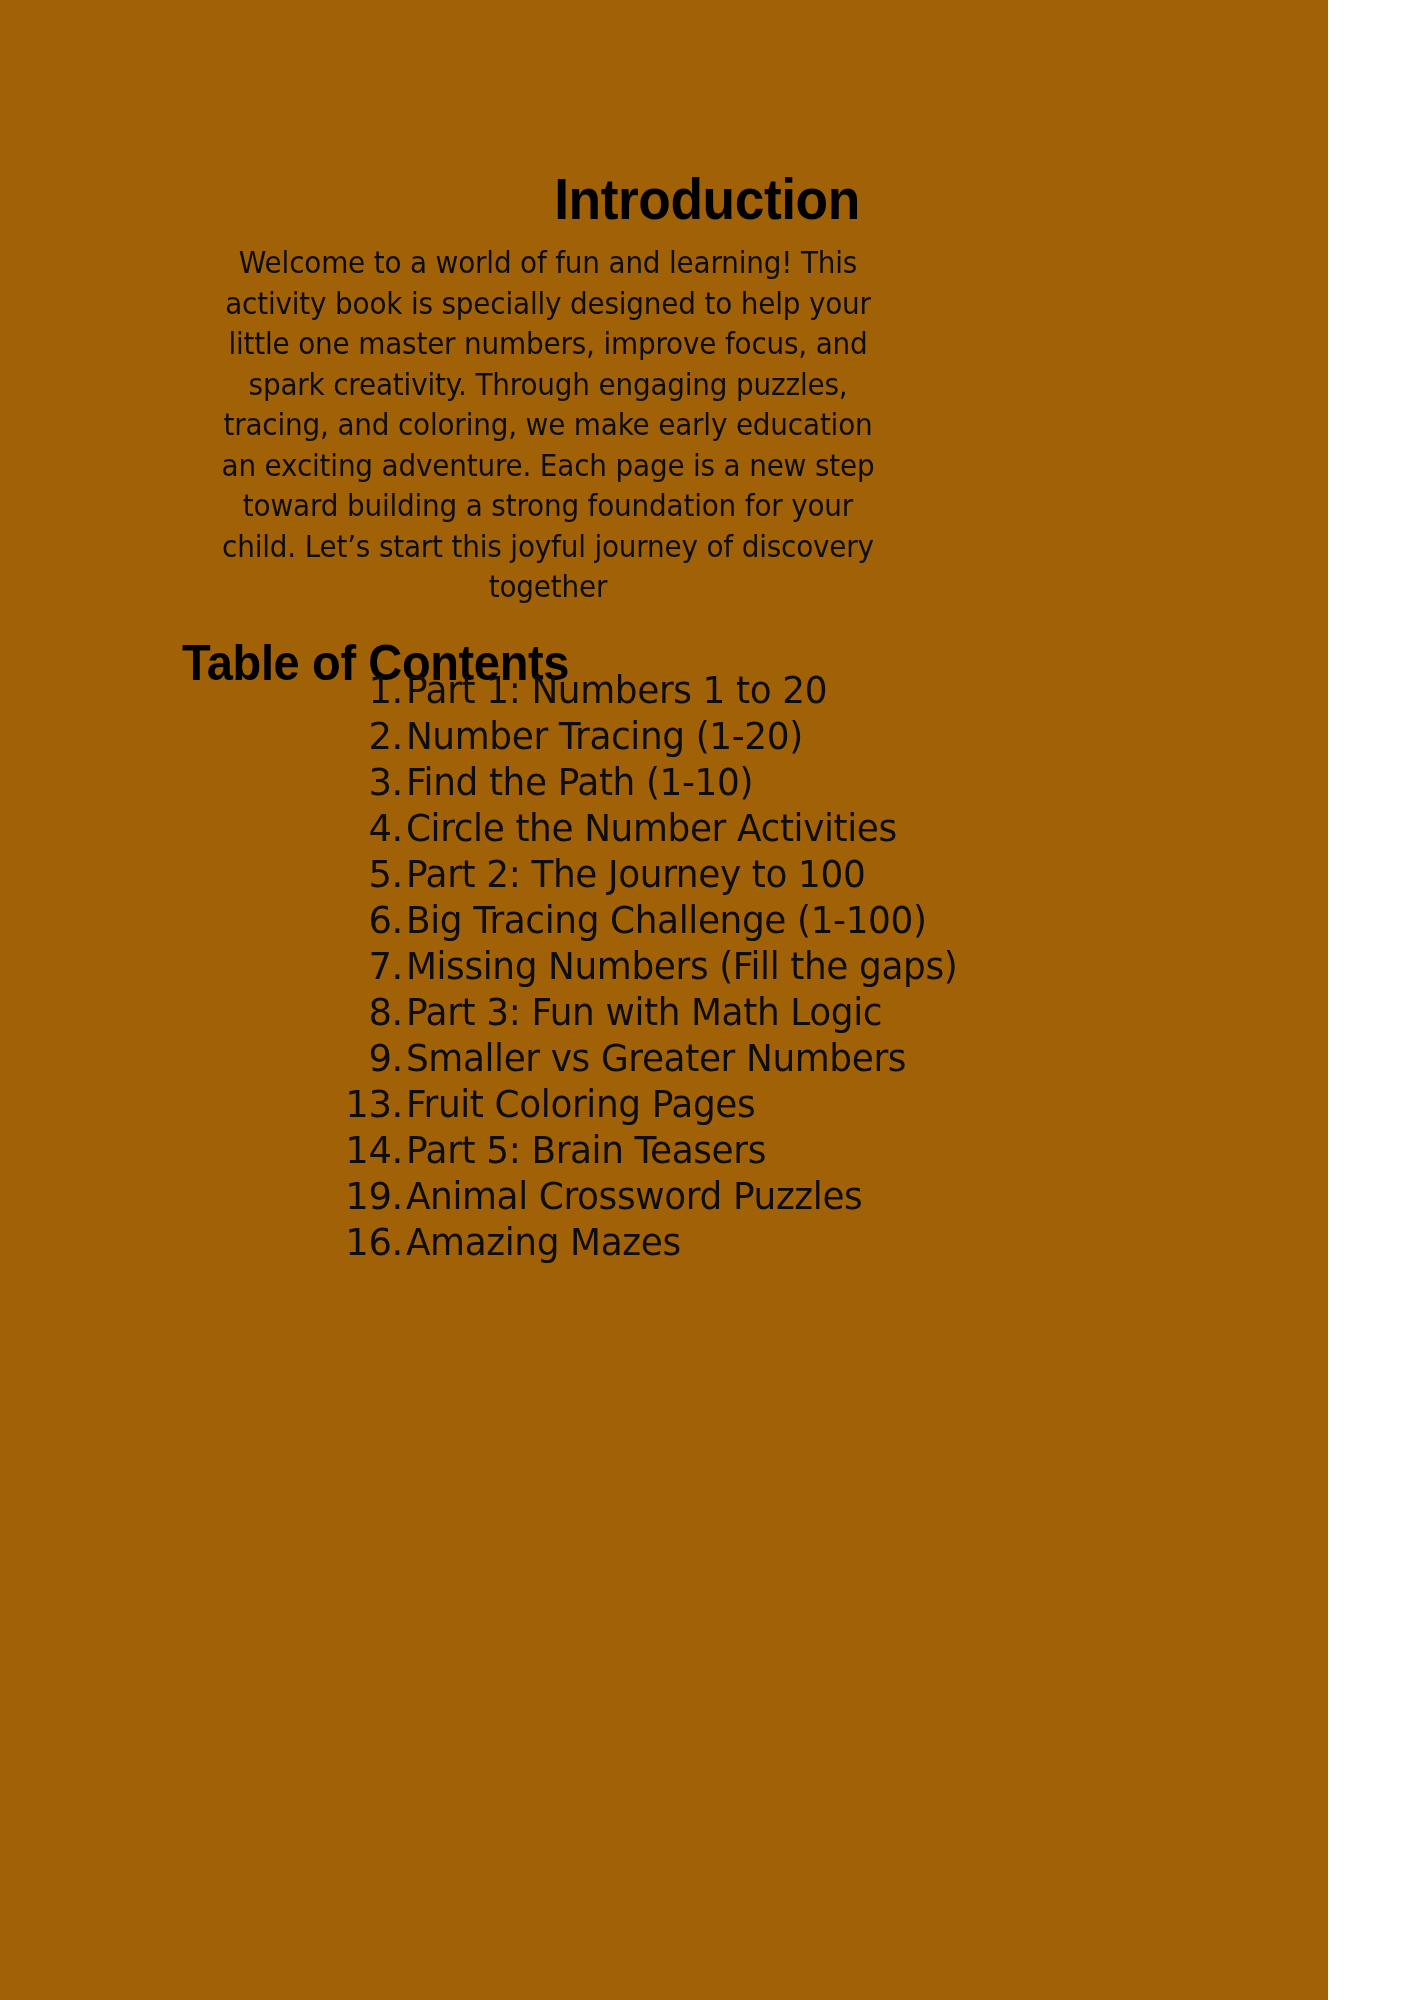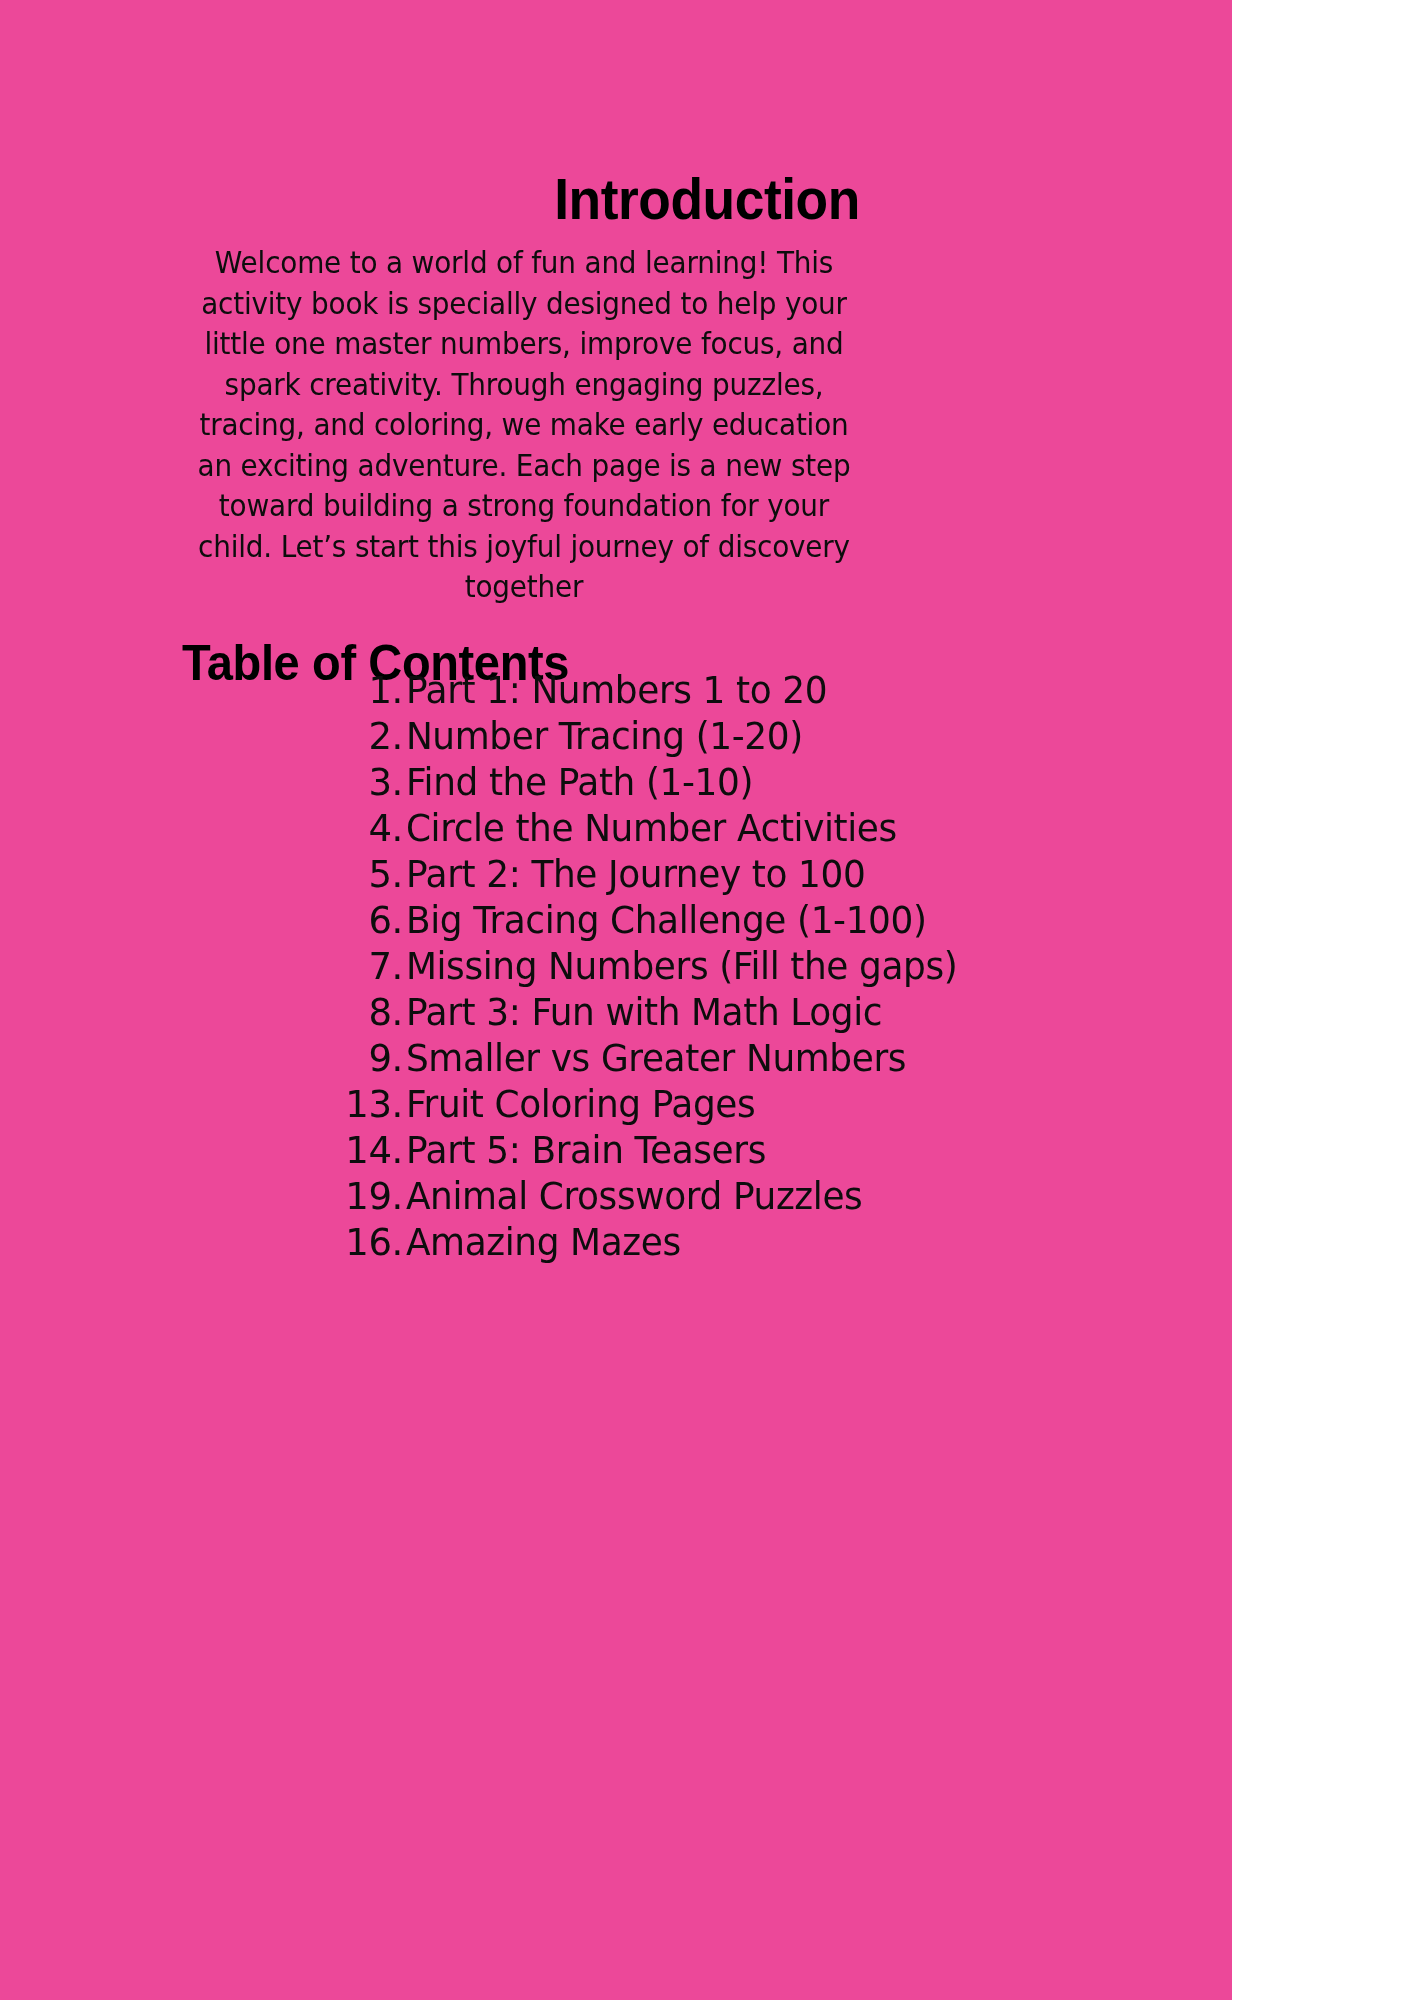--- a/index.html
+++ b/index.html
@@ -11,23 +11,23 @@
     width: 1414px;
     height: 2000px;
     overflow: hidden;
     font-family: "DejaVu Sans", sans-serif;
     color: #111111;
     -webkit-font-smoothing: antialiased;
   }
 
   .page {
     position: relative;
-    width: 1232px;
+    width: 1328px;
     height: 2000px;
-    background: #ec4899;
+    background: #a16207;
     box-sizing: border-box;
   }
 
   
   .page-title {
     position: absolute;
     top: 130px;
     left: 0;
     width: 1414px;
     text-align: center;
@@ -38,21 +38,21 @@
     letter-spacing: -0.5px;
     color: #000000;
     transform: scaleX(0.92);
     transform-origin: center top;
   }
 
   
   .intro-block {
     position: absolute;
     top: 243px;
-    left: 164px;
+    left: 188px;
     width: 720px;
   }
   .intro-paragraph {
     margin: 0;
     text-align: center;
     font-family: "DejaVu Sans", sans-serif;
     font-weight: 400;
     font-size: 29.5px;
     line-height: 40.5px;
     letter-spacing: -0.2px;

